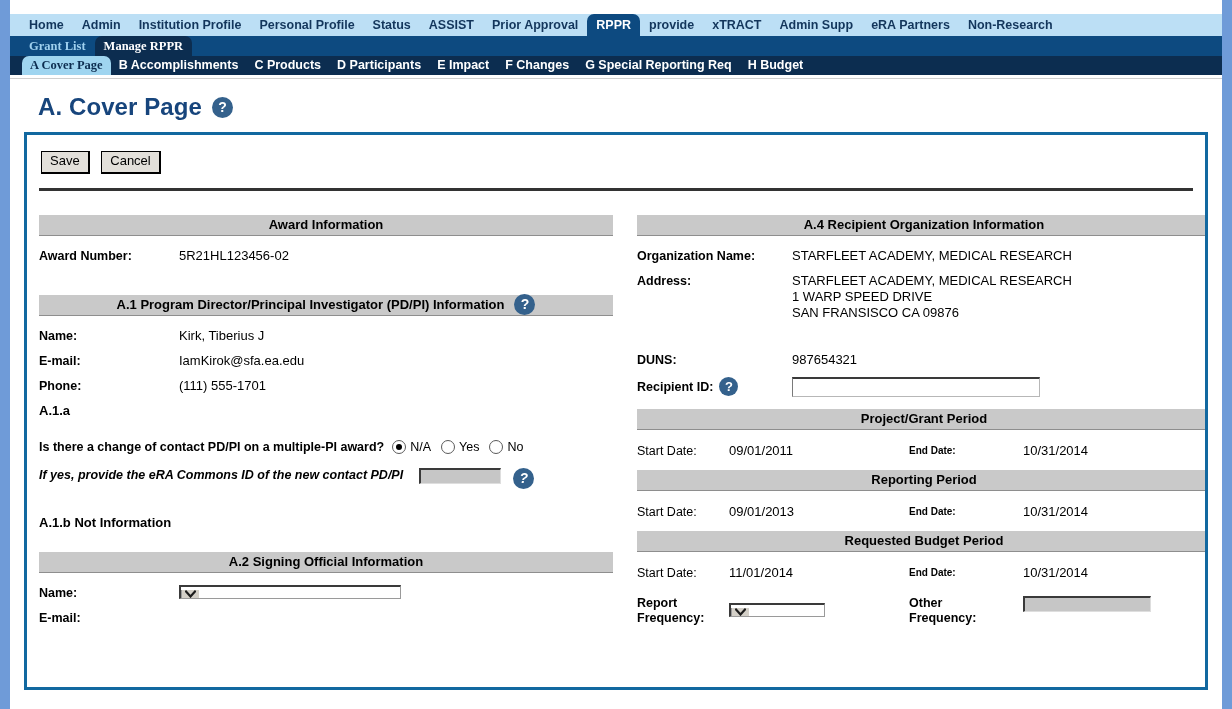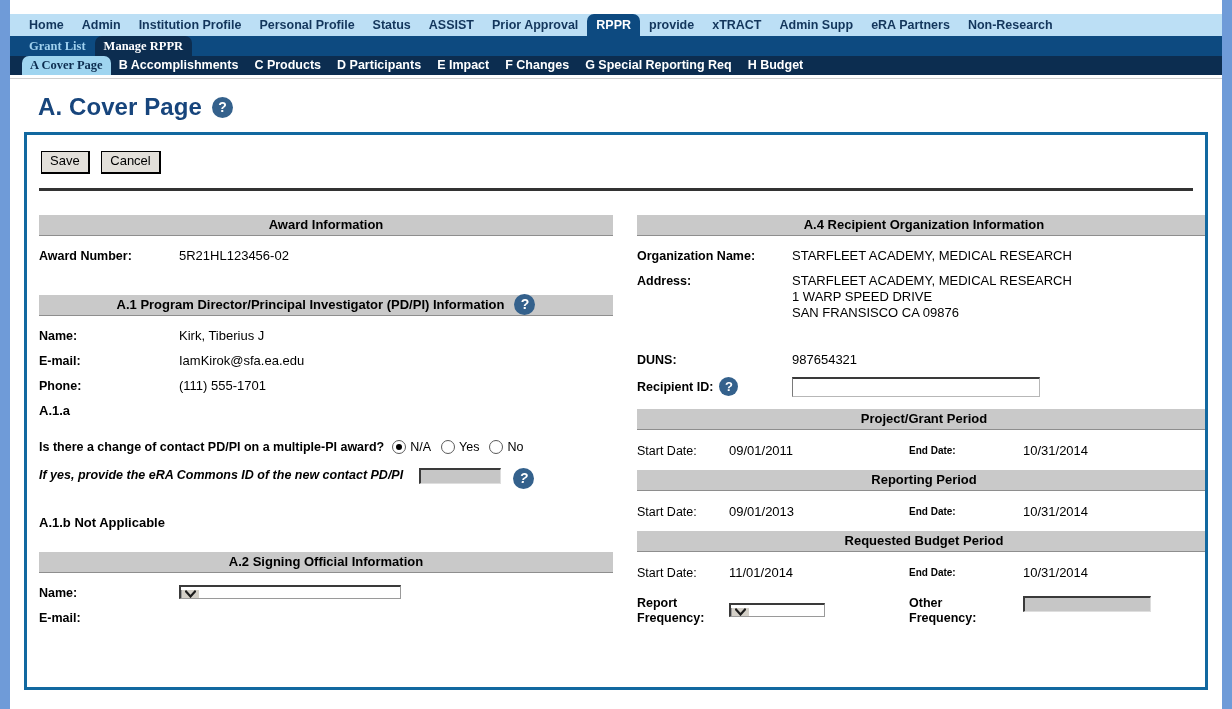--- a/index.html
+++ b/index.html
@@ -534,21 +534,21 @@
         </div>
 
         <div class="q-row2">
           <span>If yes, provide the eRA Commons ID of the new contact PD/PI</span>
           <span class="input-disabled"></span>
           <span class="help-icon lg" style="margin-left:0">?</span>
         </div>
 
         <div class="spacer-md"></div>
 
-        <div class="sub-note">A.1.b Not Applicable</div>
+        <div class="sub-note">A.1.b Not Information</div>
 
         <div class="spacer-sm"></div>
 
         <div class="sec-head">A.2 Signing Official Information</div>
 
         <div class="field">
           <span class="field-label">Name:</span>
           <span class="select-wrap select-name">
             <span class="sel-text"></span>
             <span class="sel-arrow">

